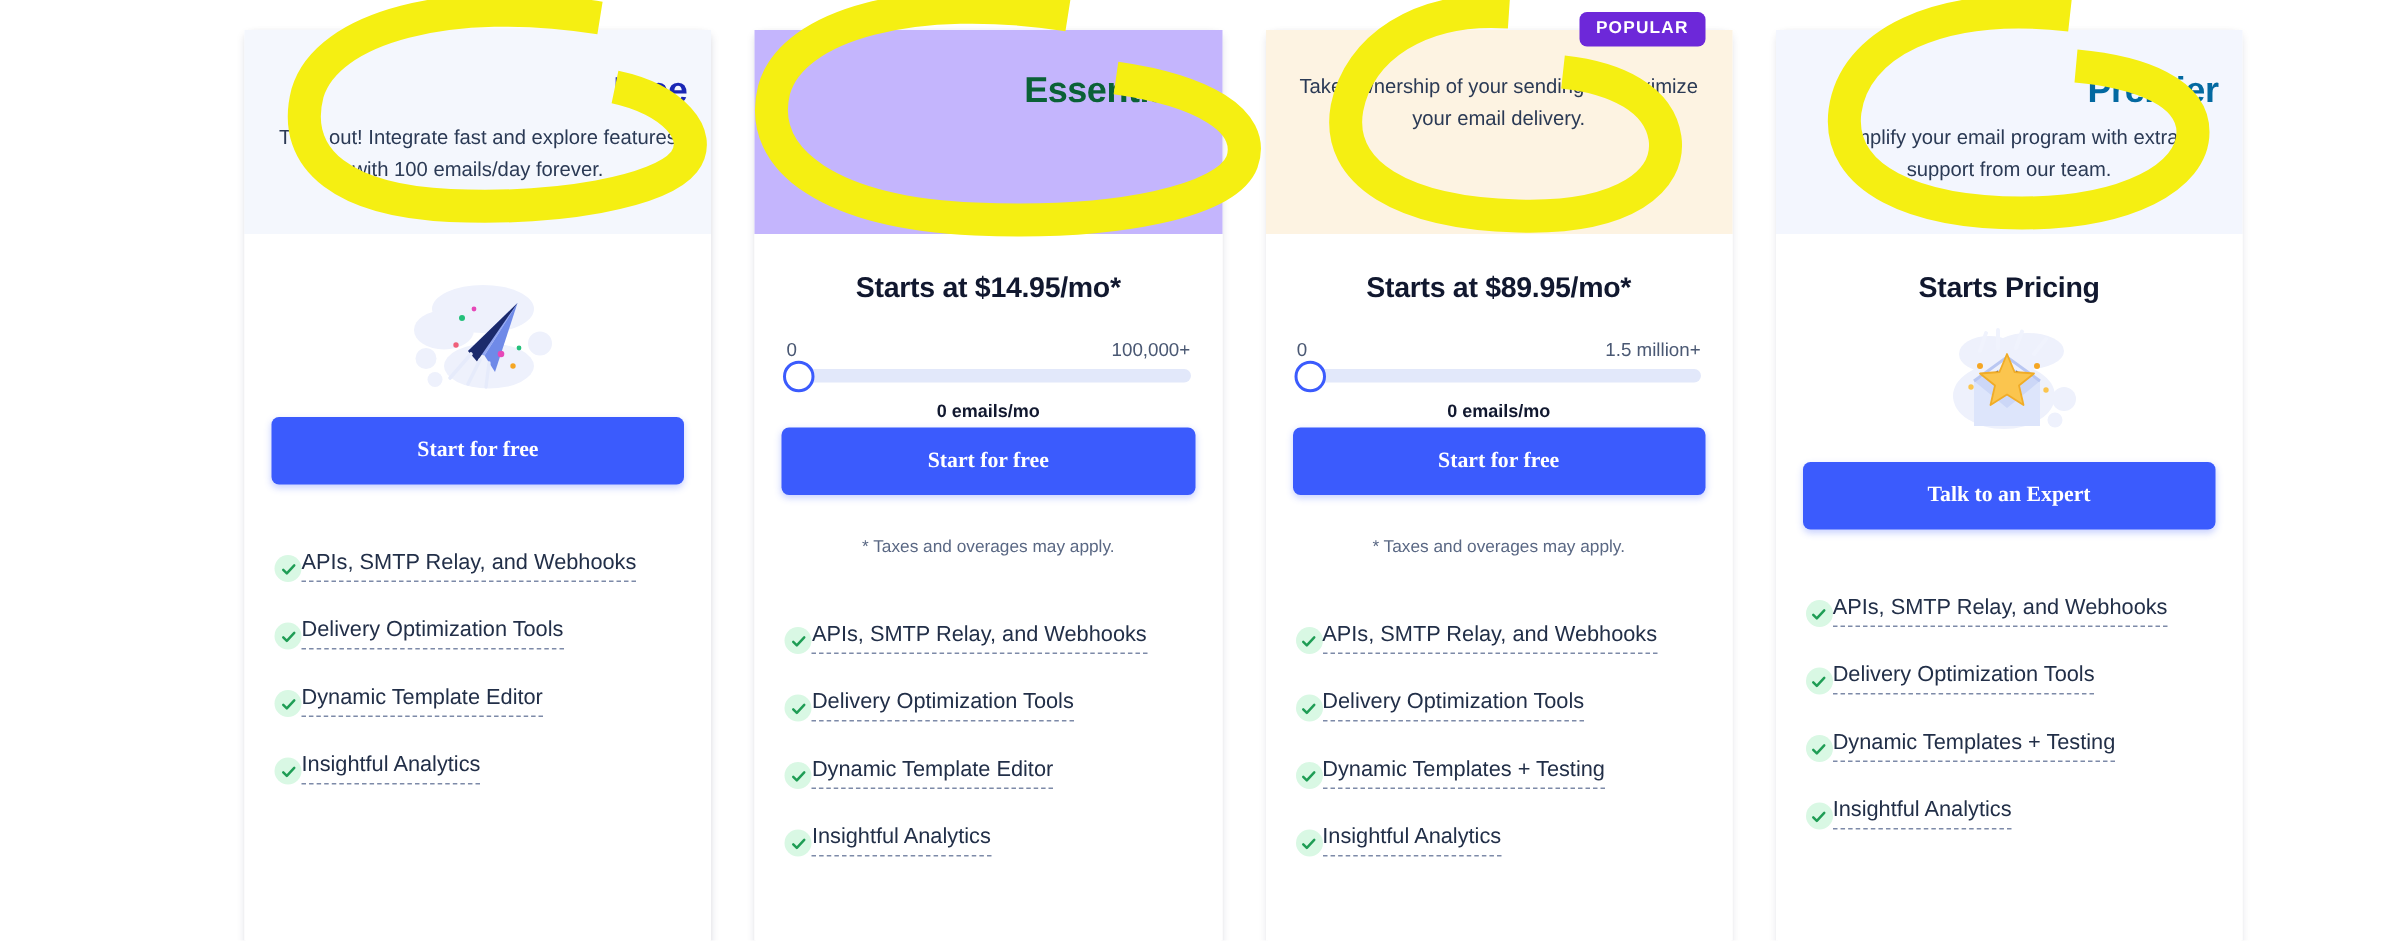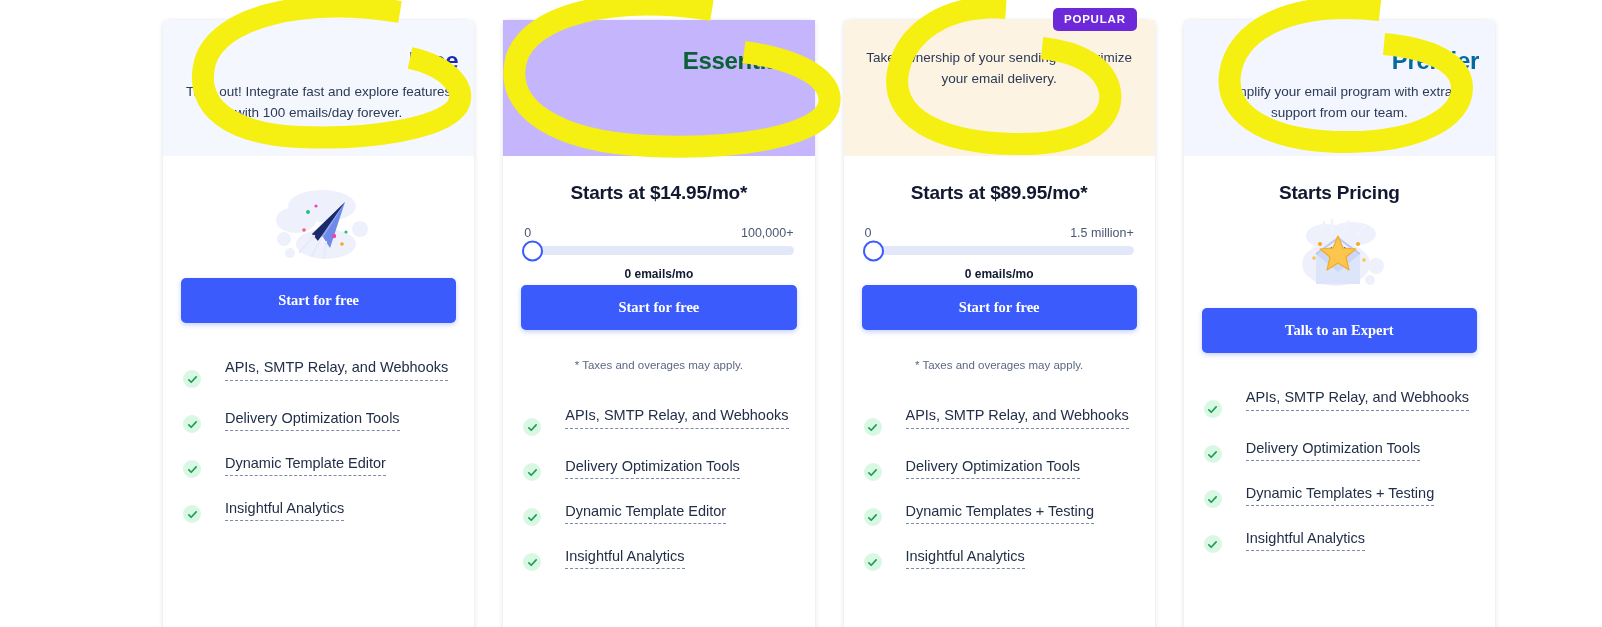--- a/index.html
+++ b/index.html
@@ -180,22 +180,22 @@
 
   
   .features {
     list-style: none;
     margin-top: 26px;
     text-align: left;
     padding: 0 2px;
   }
   .feature {
     display: flex;
-    align-items: center;
-    gap: 24px;
+    align-items: flex-end;
+    gap: 0;
     margin-bottom: 17px;
   }
   .check {
     flex: 0 0 auto;
     width: 18px;
     height: 18px;
     border-radius: 50%;
     background: #d9f8e4;
     display: flex;
     align-items: center;

